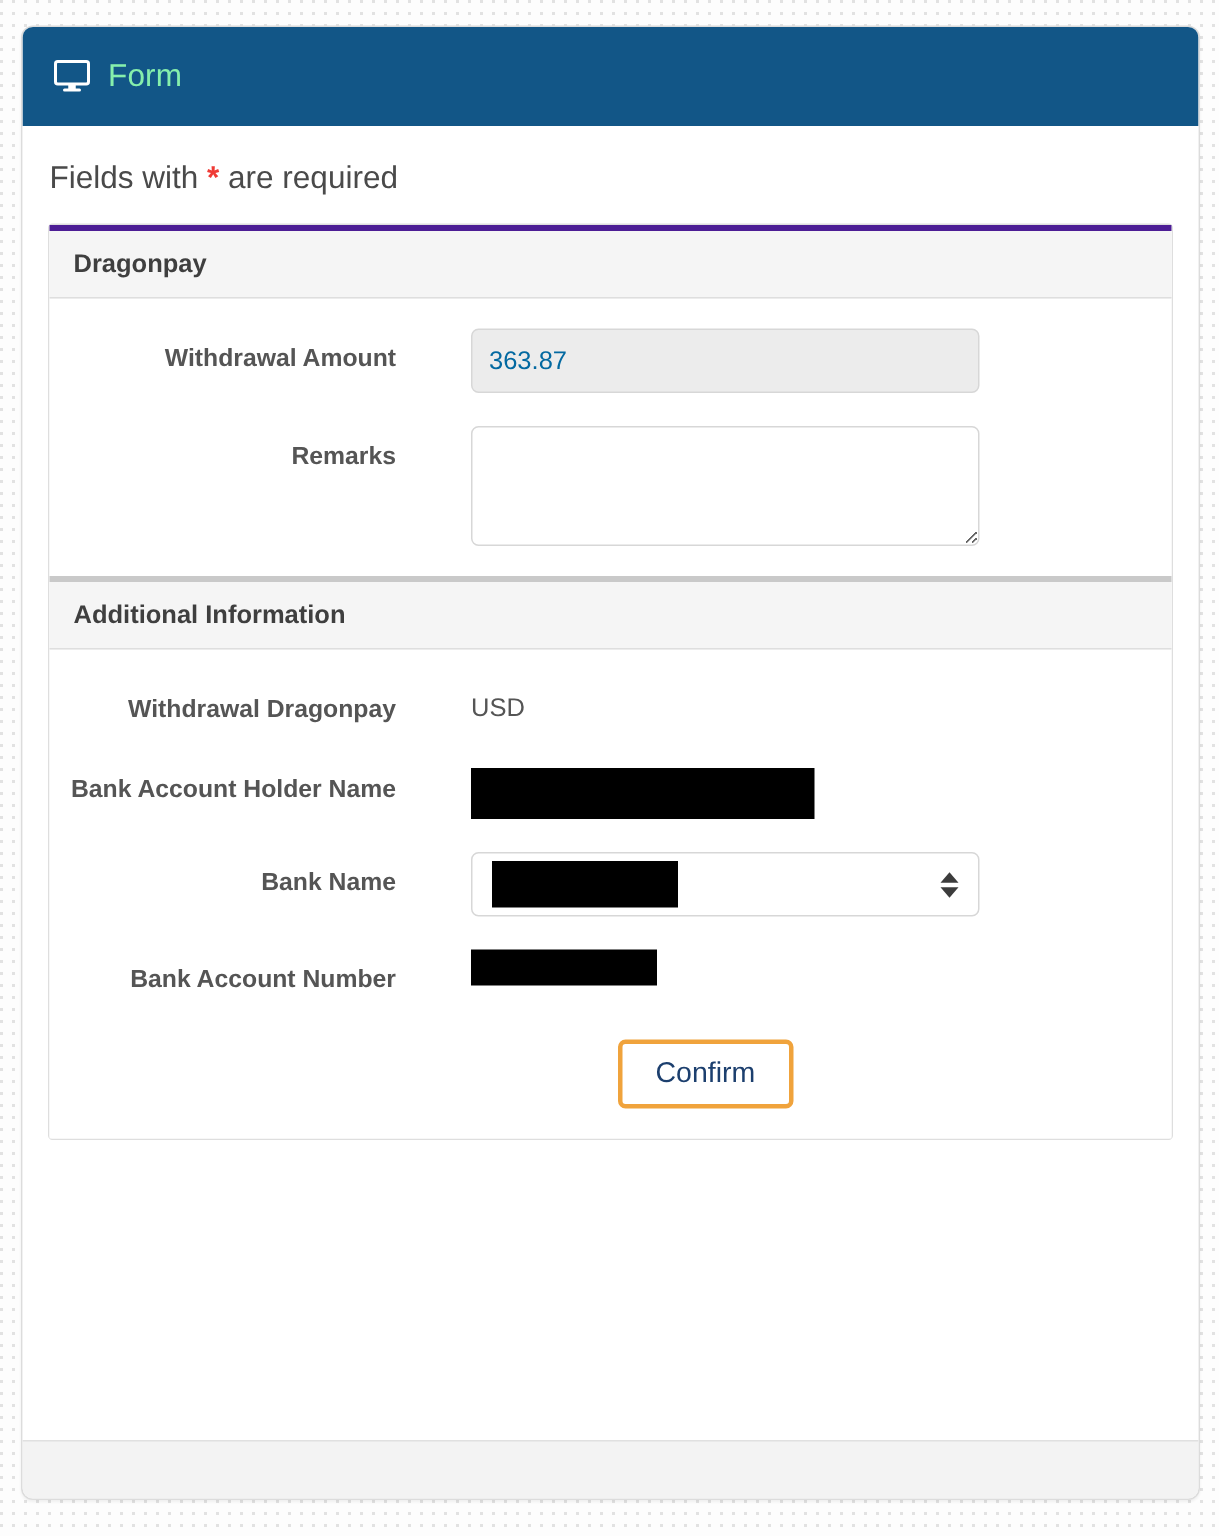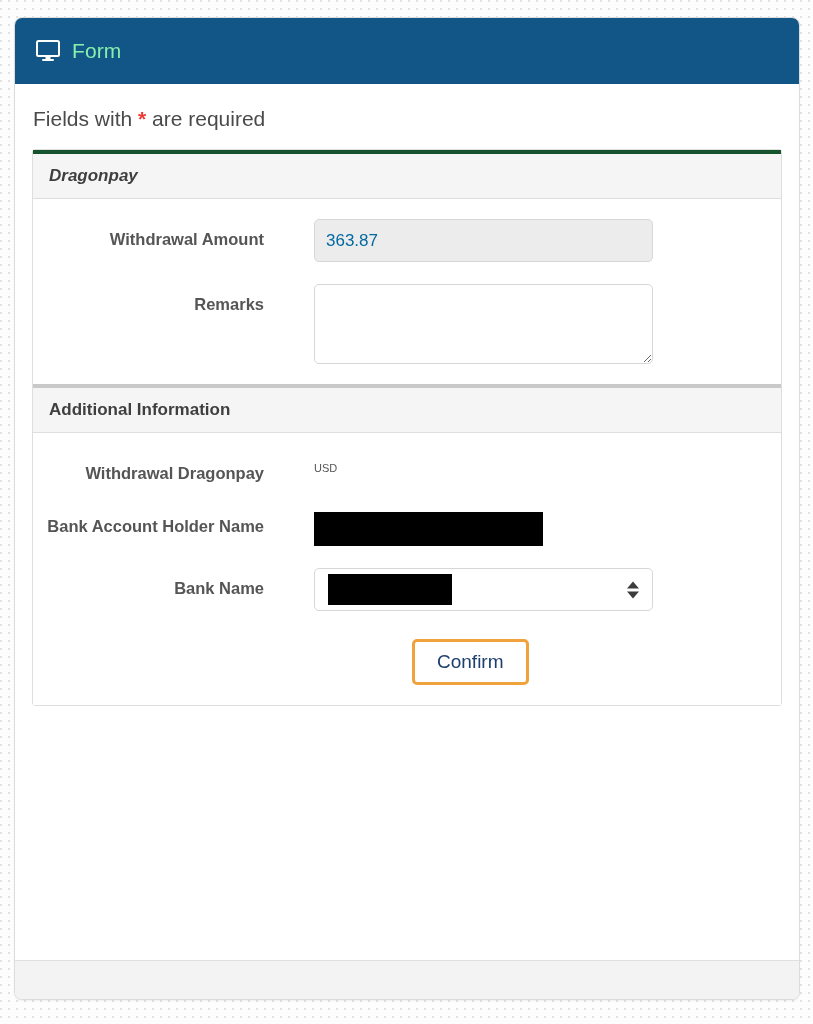--- a/index.html
+++ b/index.html
@@ -90,22 +90,21 @@
   .panel-heading {
     background: #f5f5f5;
     border-top: 4px solid #c9c9c9;
     border-bottom: 1px solid #dedede;
     padding: 12px 14px 12px 16px;
     font-size: 17px;
     font-weight: bold;
     color: #3f3f3f;
   }
   .panel.first > .panel-heading {
-    border-top: 4px solid #14532d;
-    font-style: italic;
+    border-top: 4px solid #4c1d95;
   }
   .panel-body {
     padding: 20px 0 20px 0;
   }
 
   
   .form-row {
     display: flex;
     align-items: flex-start;
     margin-bottom: 22px;
@@ -158,21 +157,21 @@
     background: #ffffff;
     font-family: "Liberation Sans", sans-serif;
     font-size: 17px;
     color: #555555;
     padding: 8px 11px;
     outline: none;
     resize: vertical;
   }
 
   .static-text {
-    font-size: 11px;
+    font-size: 17px;
     color: #555555;
     padding-top: 9px;
     line-height: 1.2;
   }
 
   
   .redaction {
     display: inline-block;
     background: #000000;
     vertical-align: middle;
@@ -316,20 +315,28 @@
                   <span class="redaction redact-sel"></span>
                 </span>
                 <span class="select-arrows">
                   <span class="arr-up"></span>
                   <span class="arr-dn"></span>
                 </span>
               </div>
             </div>
           </div>
 
+          <div class="form-row">
+            <div class="form-label">Bank Account Number</div>
+            <div class="form-control-wrap">
+              <div class="txt inp-with-redact">
+                <span class="redaction redact-inp"></span>
+              </div>
+            </div>
+          </div>
 
           <div class="confirm-row">
             <div class="confirm-spacer"></div>
             <div class="confirm-btn-wrap">
               <button class="confirm-btn">Confirm</button>
             </div>
           </div>
 
         </div>
       </div>

